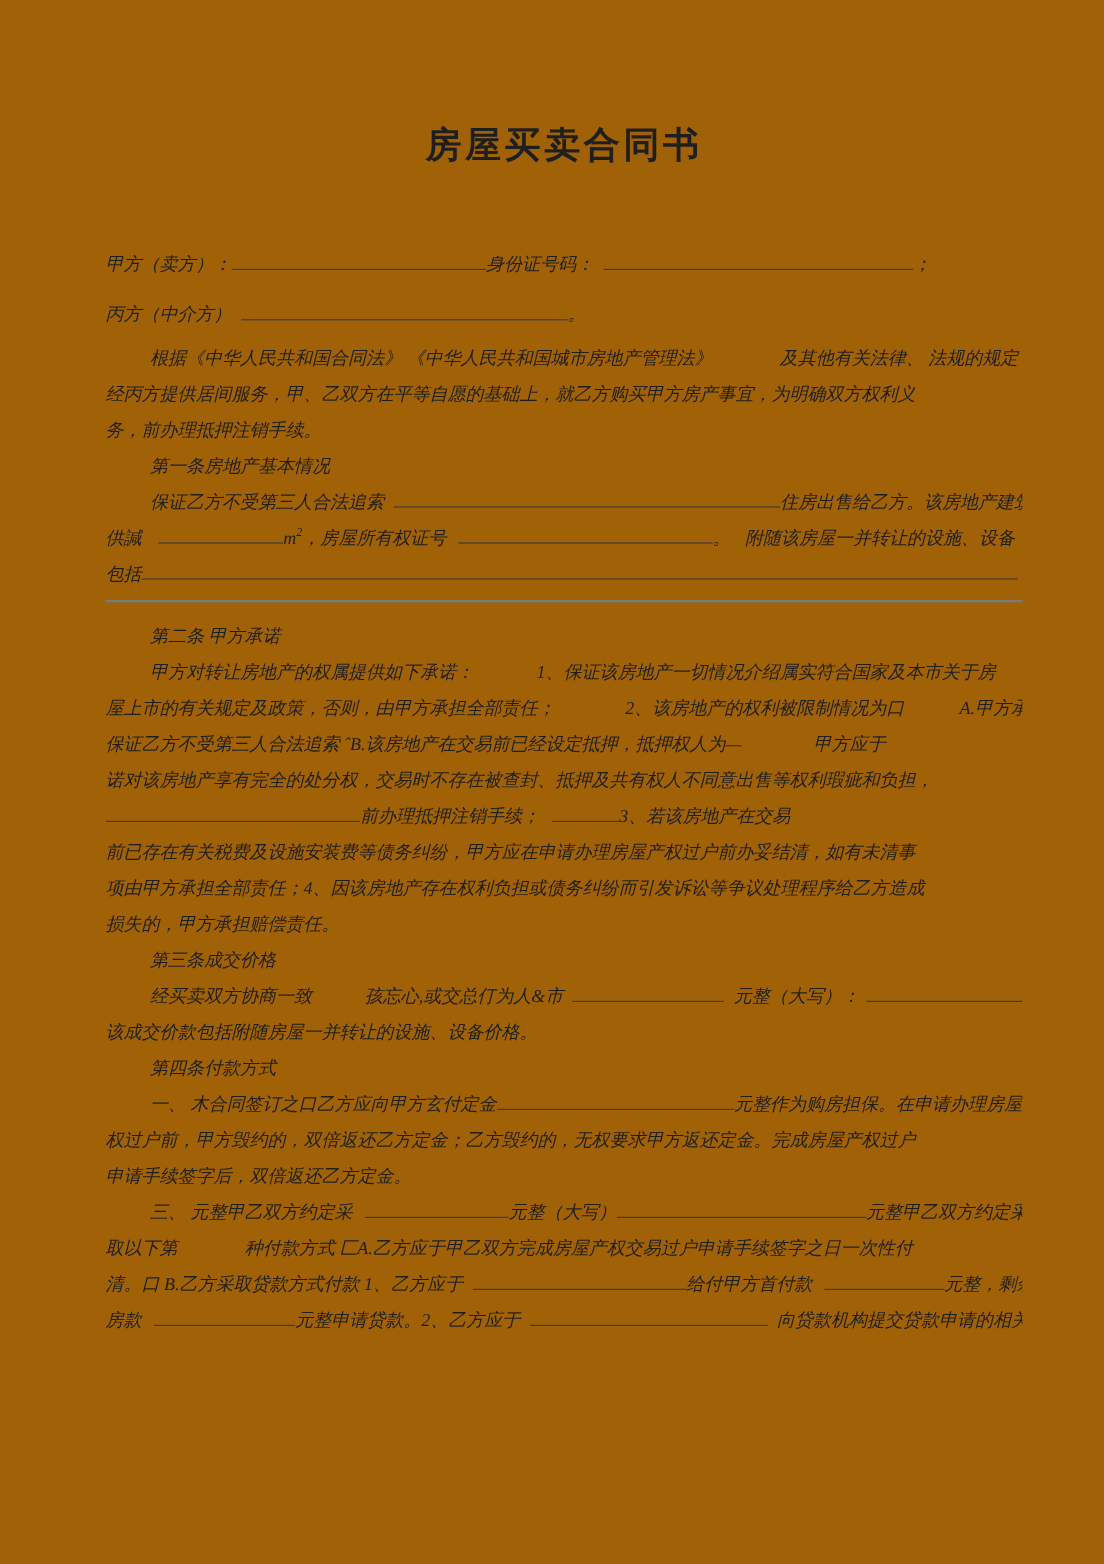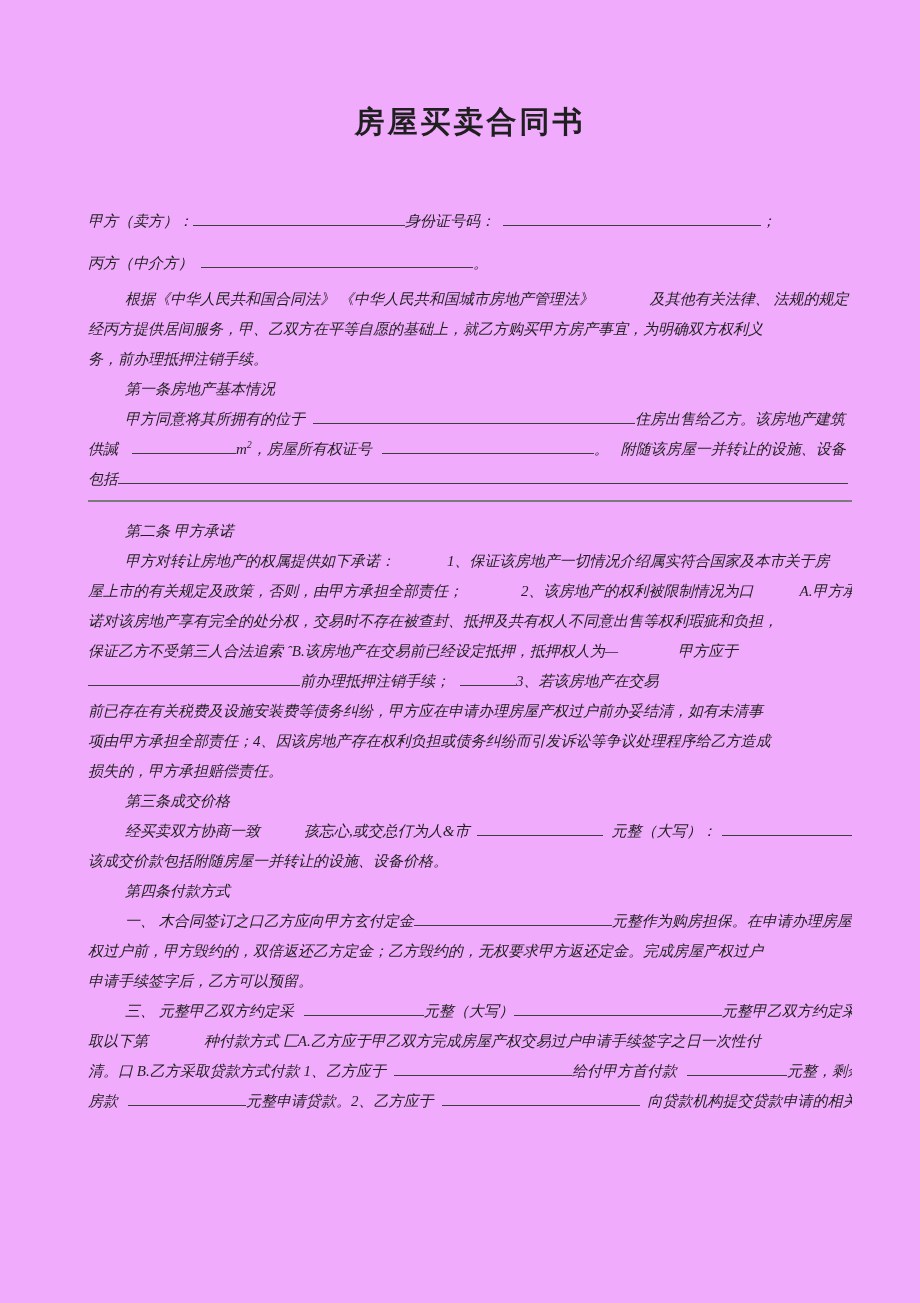--- a/index.html
+++ b/index.html
@@ -1,21 +1,21 @@
 <!DOCTYPE html>
 <html><head>
 <meta charset="utf-8">
 <style>
   html, body { margin: 0; padding: 0; background: #ffffff; }
   .page {
     position: relative;
     width: 920px;
     height: 1303px;
     box-sizing: border-box;
-    background: #f0abfc;
+    background: #a16207;
     color: #1f1f1f;
     font-family: "Liberation Serif", "DejaVu Serif", serif;
     padding: 0 68px 0 88px;
     overflow: hidden;
   }
   .title {
     margin: 100px 0 56px 0;
     text-align: center;
     font-size: 30px;
     line-height: 44px;
@@ -56,38 +56,38 @@
 
 <div class="page">
   <h1 class="title">房屋买卖合同书</h1>
   <div id="doc-body">
       <div class="line fields"><span class="run">甲方（卖方）：</span><span class="blank" style="width: 212px;"></span><span class="run">身份证号码：</span><span class="gap" style="width: 8px;"></span><span class="blank" style="width: 258px;"></span><span class="run">；</span></div>
       <div class="line fields"><span class="run">丙方（中介方）</span><span class="gap" style="width: 8px;"></span><span class="blank" style="width: 272px;"></span><span class="run">。</span></div>
       <div class="line indent"><span class="run">根据《中华人民共和国合同法》 《中华人民共和国城市房地产管理法》</span><span class="gap" style="width: 56px;"></span><span class="run">及其他有关法律、 法规的规定，</span></div>
       <div class="line"><span class="run">经丙方提供居间服务，甲、乙双方在平等自愿的基础上，就乙方购买甲方房产事宜，为明确双方权利义</span></div>
       <div class="line"><span class="run">务，前办理抵押注销手续。</span></div>
       <div class="line indent"><span class="run">第一条房地产基本情况</span></div>
-      <div class="line indent"><span class="run">甲方同意将其所拥有的位于</span><span class="gap" style="width: 8px;"></span><span class="blank" style="width: 322px;"></span><span class="run">住房出售给乙方。该房地产建筑</span></div>
+      <div class="line indent"><span class="run">保证乙方不受第三人合法追索</span><span class="gap" style="width: 8px;"></span><span class="blank" style="width: 322px;"></span><span class="run">住房出售给乙方。该房地产建筑</span></div>
       <div class="line"><span class="run">供諴</span><span class="gap" style="width: 14px;"></span><span class="blank" style="width: 104px;"></span><span class="run">m</span><span class="sup">2</span><span class="run">，房屋所有权证号</span><span class="gap" style="width: 10px;"></span><span class="blank" style="width: 212px;"></span><span class="run">。</span><span class="gap" style="width: 12px;"></span><span class="run">附随该房屋一并转让的设施、设备</span></div>
       <div class="line"><span class="run">包括</span><span class="blank" style="width: 730px;"></span></div>
       <div class="sep"></div>
       <div class="line indent"><span class="run">第二条 甲方承诺</span></div>
       <div class="line indent"><span class="run">甲方对转让房地产的权属提供如下承诺：</span><span class="gap" style="width: 52px;"></span><span class="run">1、保证该房地产一切情况介绍属实符合国家及本市关于房</span></div>
       <div class="line"><span class="run">屋上市的有关规定及政策，否则，由甲方承担全部责任；</span><span class="gap" style="width: 58px;"></span><span class="run">2、该房地产的权利被限制情况为口</span><span class="gap" style="width: 46px;"></span><span class="run">A.甲方承</span></div>
+      <div class="line"><span class="run">保证乙方不受第三人合法追索 ˆB.该房地产在交易前已经设定抵押，抵押权人为—</span><span class="gap" style="width: 60px;"></span><span class="run">甲方应于</span></div>
       <div class="line"><span class="run">诺对该房地产享有完全的处分权，交易时不存在被查封、抵押及共有权人不同意出售等权利瑕疵和负担，</span></div>
-      <div class="line"><span class="run">保证乙方不受第三人合法追索 ˆB.该房地产在交易前已经设定抵押，抵押权人为—</span><span class="gap" style="width: 60px;"></span><span class="run">甲方应于</span></div>
       <div class="line"><span class="blank" style="width: 212px;"></span><span class="run">前办理抵押注销手续；</span><span class="gap" style="width: 10px;"></span><span class="blank" style="width: 56px;"></span><span class="run">3、若该房地产在交易</span></div>
       <div class="line"><span class="run">前已存在有关税费及设施安装费等债务纠纷，甲方应在申请办理房屋产权过户前办妥结清，如有未清事</span></div>
       <div class="line"><span class="run">项由甲方承担全部责任；4、因该房地产存在权利负担或债务纠纷而引发诉讼等争议处理程序给乙方造成</span></div>
       <div class="line"><span class="run">损失的，甲方承担赔偿责任。</span></div>
       <div class="line indent"><span class="run">第三条成交价格</span></div>
       <div class="line indent"><span class="run">经买卖双方协商一致</span><span class="gap" style="width: 44px;"></span><span class="run">孩忘心,或交总仃为人&amp;市</span><span class="gap" style="width: 8px;"></span><span class="blank" style="width: 126px;"></span><span class="gap" style="width: 8px;"></span><span class="run">元整（大写）：</span><span class="gap" style="width: 6px;"></span><span class="blank" style="width: 138px;"></span></div>
       <div class="line"><span class="run">该成交价款包括附随房屋一并转让的设施、设备价格。</span></div>
       <div class="line indent"><span class="run">第四条付款方式</span></div>
       <div class="line indent"><span class="run">一、 木合同签订之口乙方应向甲方玄付定金</span><span class="blank" style="width: 198px;"></span><span class="run">元整作为购房担保。在申请办理房屋产</span></div>
       <div class="line"><span class="run">权过户前，甲方毁约的，双倍返还乙方定金；乙方毁约的，无权要求甲方返还定金。完成房屋产权过户</span></div>
-      <div class="line"><span class="run">申请手续签字后，乙方可以预留。</span></div>
+      <div class="line"><span class="run">申请手续签字后，双倍返还乙方定金。</span></div>
       <div class="line indent"><span class="run">三、 元整甲乙双方约定采</span><span class="gap" style="width: 10px;"></span><span class="blank" style="width: 120px;"></span><span class="run">元整（大写）</span><span class="blank" style="width: 208px;"></span><span class="run">元整甲乙双方约定采</span></div>
       <div class="line"><span class="run">取以下第</span><span class="gap" style="width: 56px;"></span><span class="run">种付款方式 匚A.乙方应于甲乙双方完成房屋产权交易过户申请手续签字之日一次性付</span></div>
       <div class="line"><span class="run">清。口 B.乙方采取贷款方式付款 1、乙方应于</span><span class="gap" style="width: 8px;"></span><span class="blank" style="width: 178px;"></span><span class="run">给付甲方首付款</span><span class="gap" style="width: 10px;"></span><span class="blank" style="width: 100px;"></span><span class="run">元整，剩余</span></div>
       <div class="line"><span class="run">房款</span><span class="gap" style="width: 10px;"></span><span class="blank" style="width: 118px;"></span><span class="run">元整申请贷款。2、乙方应于</span><span class="gap" style="width: 8px;"></span><span class="blank" style="width: 198px;"></span><span class="gap" style="width: 8px;"></span><span class="run">向贷款机构提交贷款申请的相关资</span></div>
     </div>
 </div>
 
 </body></html>

